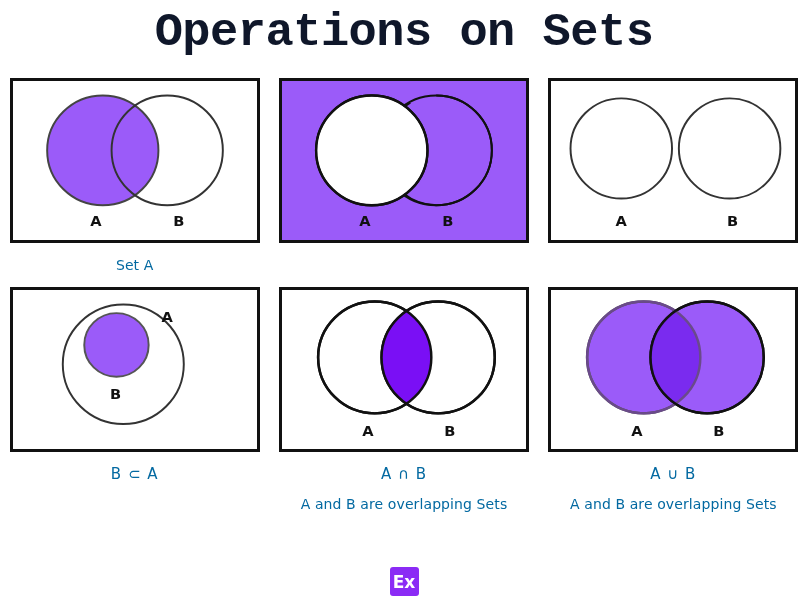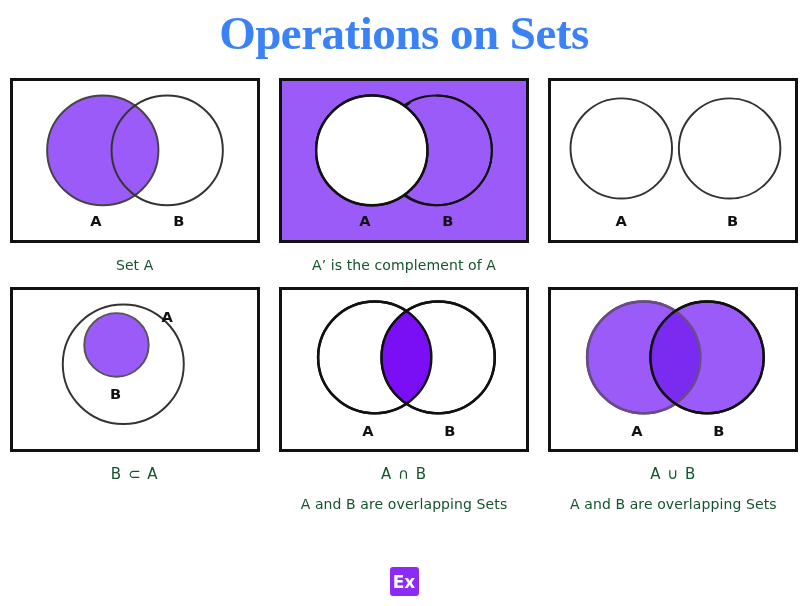--- a/index.html
+++ b/index.html
@@ -19,22 +19,22 @@
   
   .title {
     position: absolute;
     top: 6px;
     left: 0;
     width: 808px;
     text-align: center;
     font-size: 47px;
     font-weight: bold;
     letter-spacing: -0.5px;
-    color: #3b82f6;
-    font-family: Liberation Serif, serif;
+    color: #0f172a;
+    font-family: Liberation Mono, monospace;
   }
 
   
   .grid {
     position: absolute;
     top: 78px;
     left: 0;
     width: 808px;
     display: grid;
     grid-template-columns: repeat(3, 1fr);
@@ -54,21 +54,21 @@
     background: #ffffff;
     box-sizing: border-box;
     position: relative;
   }
   .panel.filled { background: #9B5BF9; }
 
   .panel svg { display: block; width: 100%; height: 100%; }
 
   .caption {
     font-size: 14px;
-    color: #14532d;
+    color: #0369a1;
     text-align: center;
     margin-top: 14px;
     letter-spacing: 0.1px;
     font-family: "DejaVu Sans", sans-serif;
   }
   .caption.sym {
     margin-top: 13px;
     font-size: 15px;
     letter-spacing: 1px;
     text-align: right;
@@ -138,21 +138,20 @@
       <svg viewBox="0 0 250 165" preserveAspectRatio="none">
         <circle cx="92" cy="72" r="57" fill="#FFFFFF" stroke="#111111" stroke-width="2.5"></circle>
         <path d="M158 15 A57 57 0 1 1 158 129 A57 57 0 0 1 131.5 22.6" fill="none" stroke="#111111" stroke-width="2"></path>
         <circle cx="158" cy="72" r="57" fill="none" stroke="#111111" stroke-width="2"></circle>
         <circle cx="92" cy="72" r="56" fill="#FFFFFF" stroke="none"></circle>
         <circle cx="92" cy="72" r="57" fill="none" stroke="#111111" stroke-width="2.5"></circle>
         <text class="lbl" x="85" y="150" text-anchor="middle">A</text>
         <text class="lbl" x="170" y="150" text-anchor="middle">B</text>
       </svg>
     </div>
-    <div class="caption">A’ is the complement of A</div>
   </div>
 
   <div class="cell">
     <div class="panel">
       <svg viewBox="0 0 250 165" preserveAspectRatio="none">
         <circle cx="72" cy="70" r="52" fill="none" stroke="#333333" stroke-width="2"></circle>
         <circle cx="183" cy="70" r="52" fill="none" stroke="#333333" stroke-width="2"></circle>
         <text class="lbl" x="72" y="150" text-anchor="middle">A</text>
         <text class="lbl" x="186" y="150" text-anchor="middle">B</text>
       </svg>

